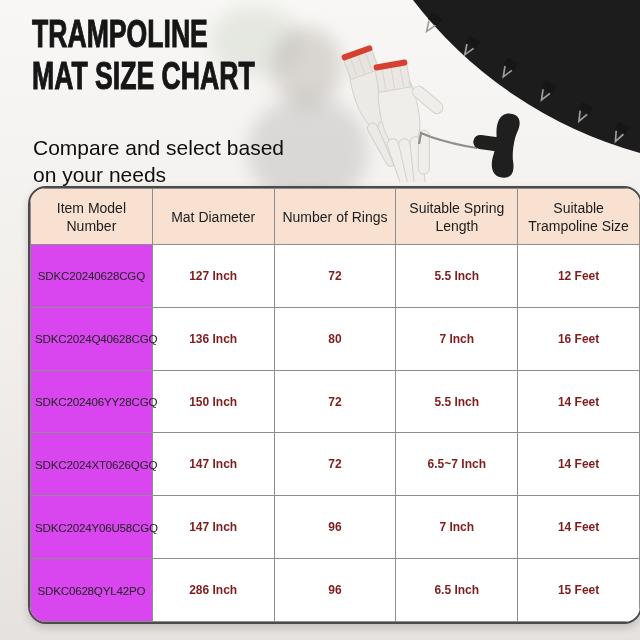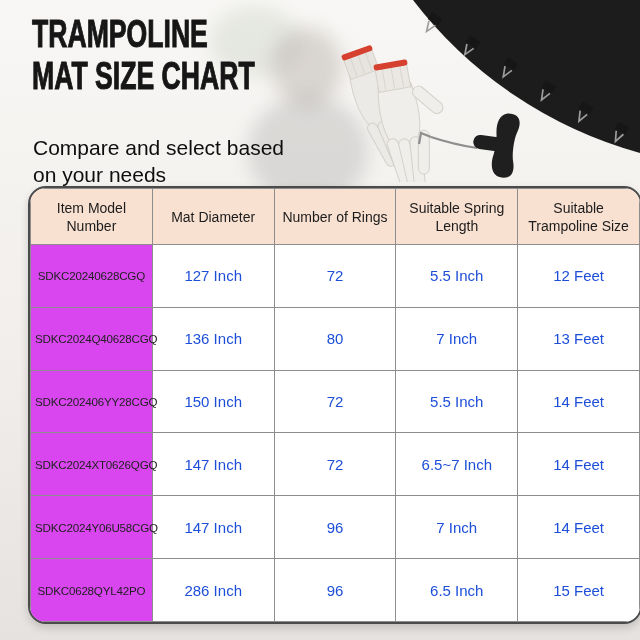--- a/index.html
+++ b/index.html
@@ -49,21 +49,21 @@
   }
   .size-chart thead th {
     background:#f9e1d2; height:56px; font-weight:400;
     font-size:14px; line-height:18px; color:#1c1c1c;
   }
   .size-chart tbody tr { height:54px; }
   .size-chart td.model {
     background:#d946ef; font-size:11.6px; color:#222222; letter-spacing:-0.2px;
   }
   .size-chart td.val {
-    background:#ffffff; font-size:15px; font-weight:400; color:#1d4ed8;
+    background:#ffffff; font-size:12px; font-weight:700; color:#7f1d1d;
   }
 </style>
 </head>
 <body>
 
 <div class="canvas">
 
   <div class="hero">
 
     <div class="photo-hint hint-green"></div>
@@ -164,21 +164,21 @@
           <td class="val">127 Inch</td>
           <td class="val">72</td>
           <td class="val">5.5 Inch</td>
           <td class="val">12 Feet</td>
         </tr>
         <tr>
           <td class="model">SDKC2024Q40628CGQ</td>
           <td class="val">136 Inch</td>
           <td class="val">80</td>
           <td class="val">7 Inch</td>
-          <td class="val">13 Feet</td>
+          <td class="val">16 Feet</td>
         </tr>
         <tr>
           <td class="model">SDKC202406YY28CGQ</td>
           <td class="val">150 Inch</td>
           <td class="val">72</td>
           <td class="val">5.5 Inch</td>
           <td class="val">14 Feet</td>
         </tr>
         <tr>
           <td class="model">SDKC2024XT0626QGQ</td>

